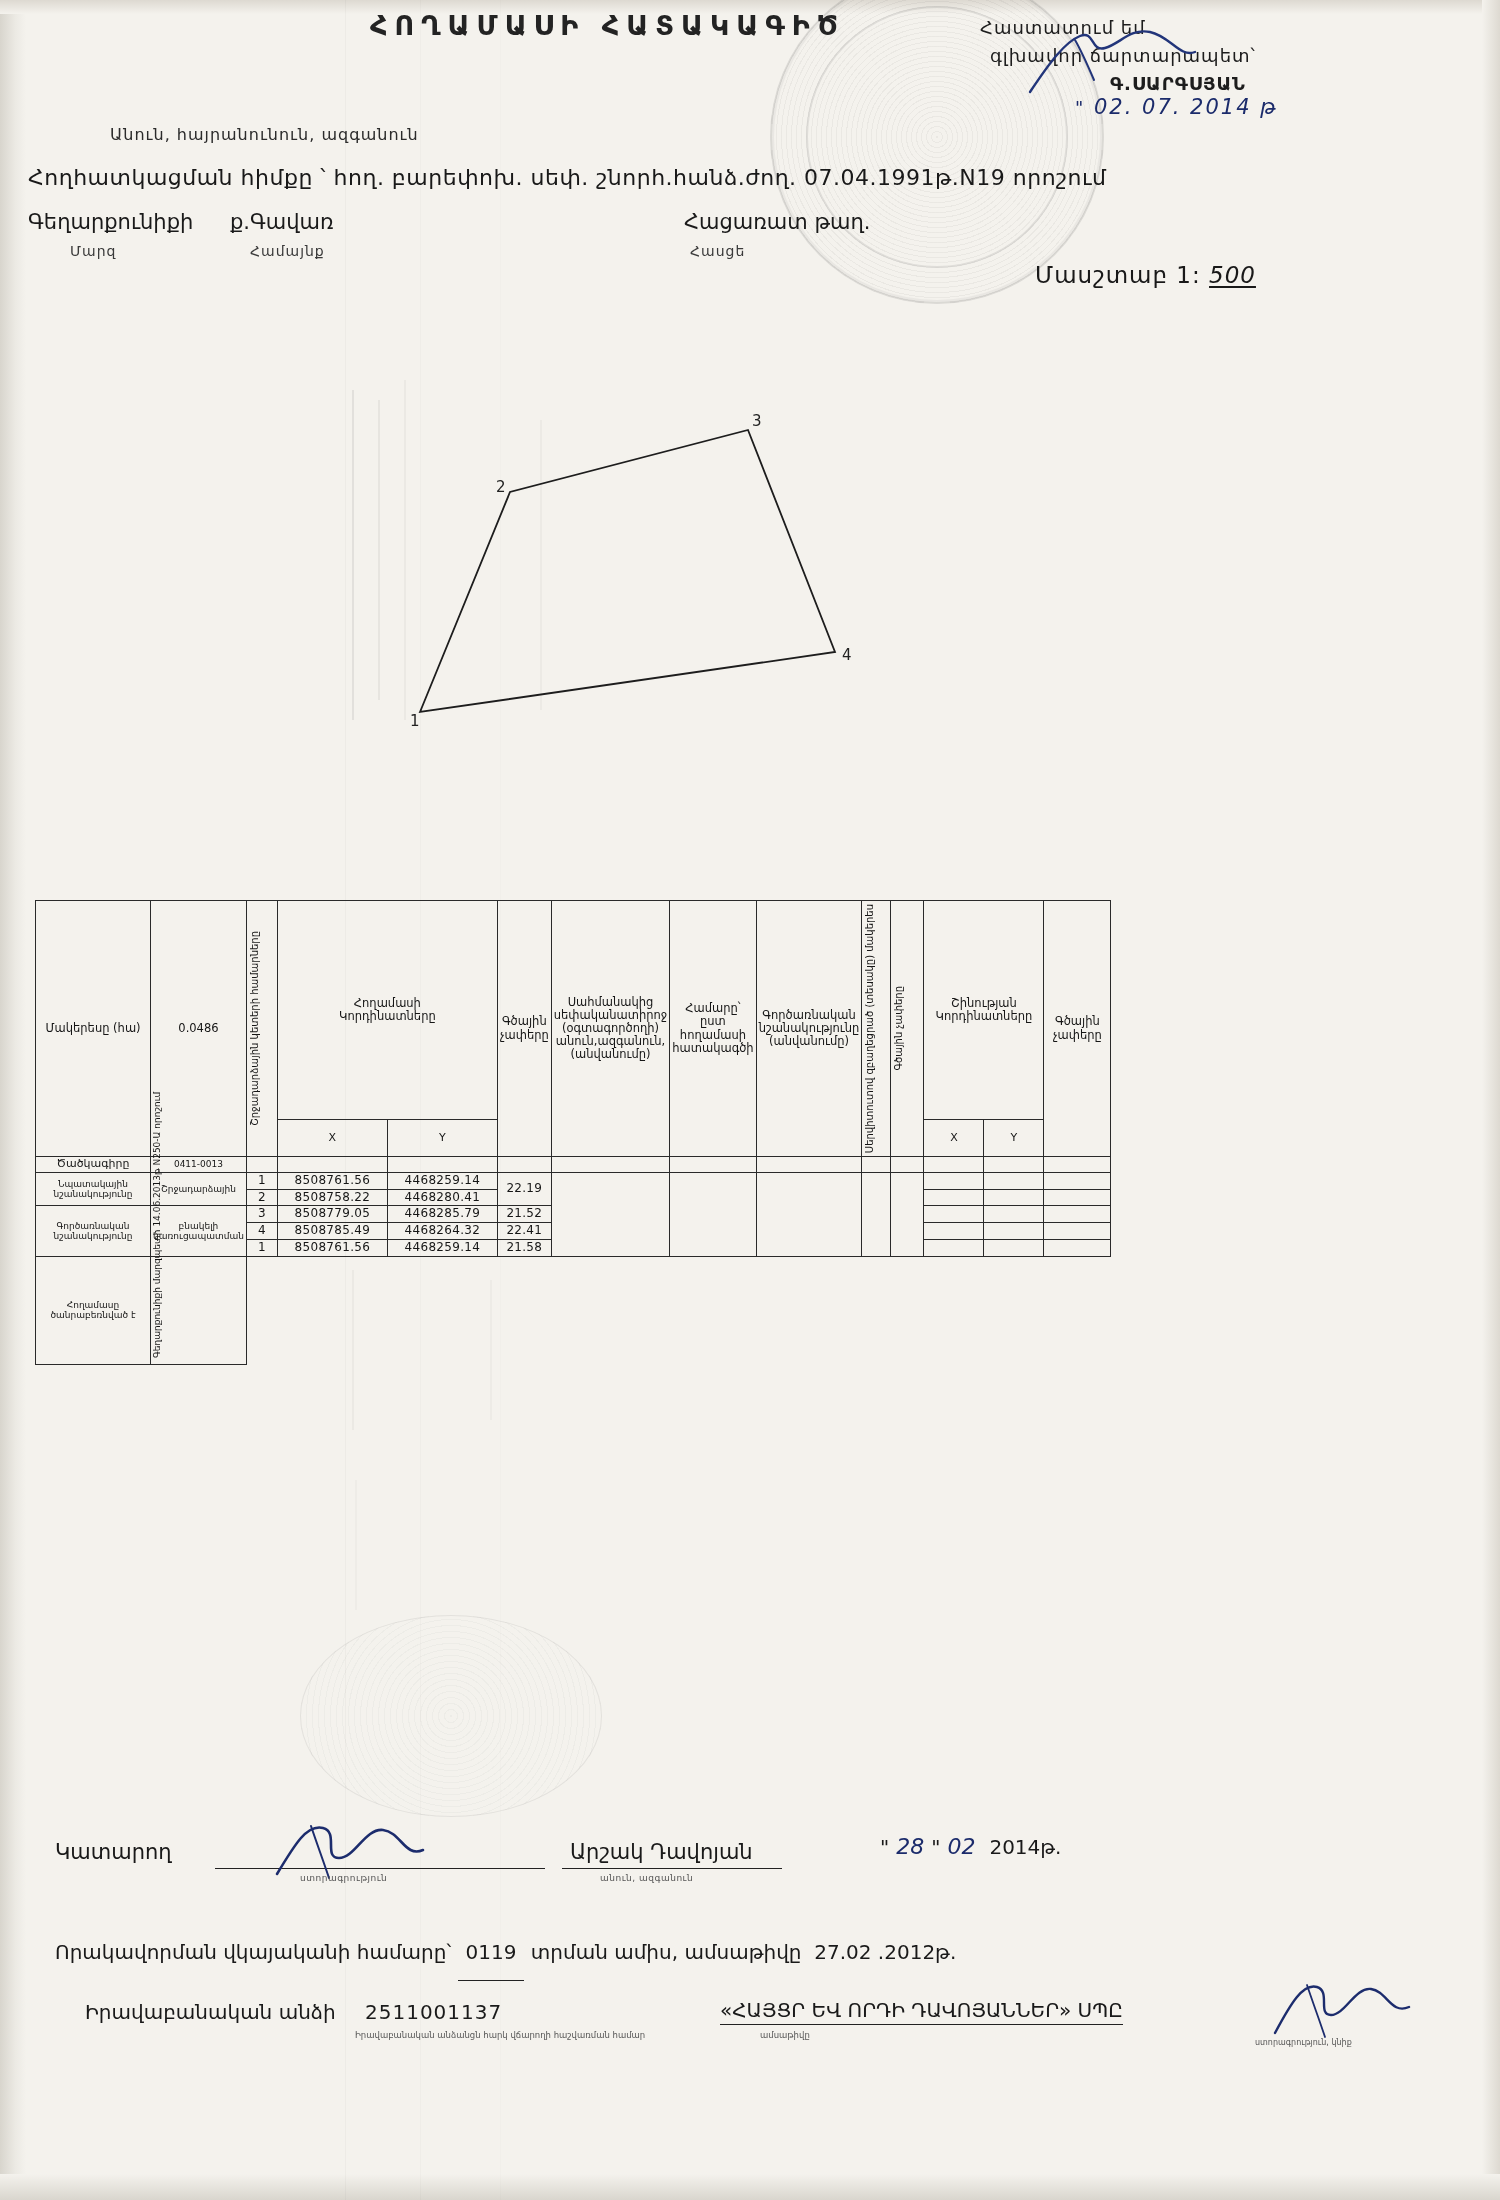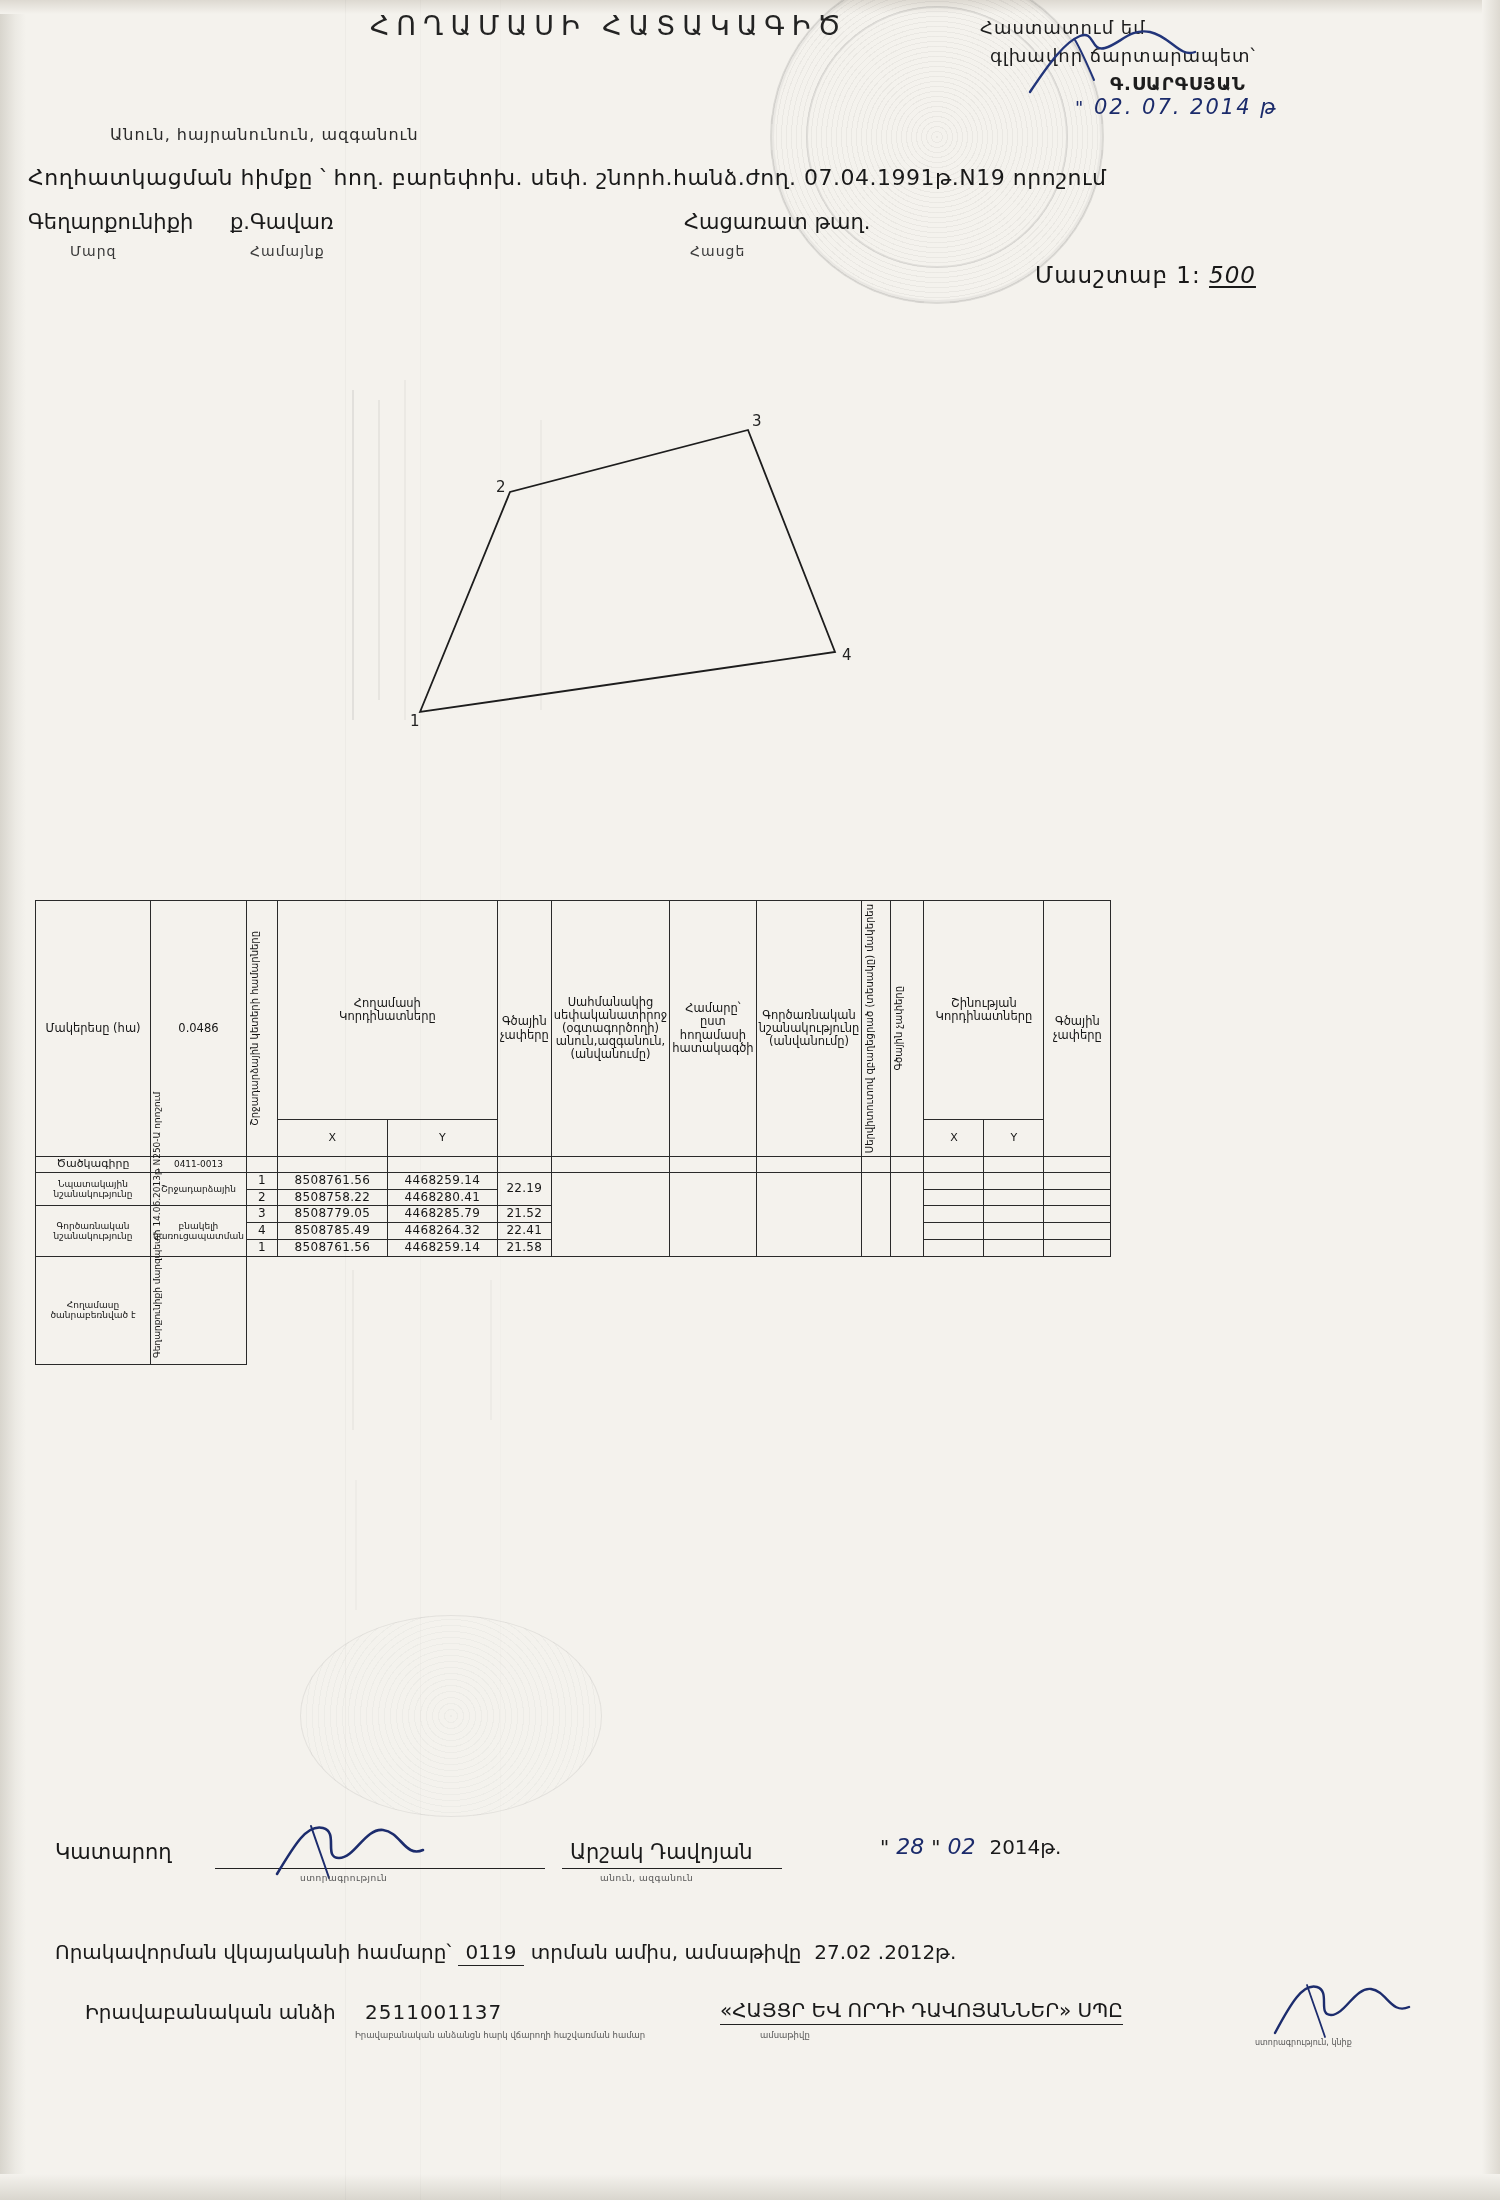--- a/index.html
+++ b/index.html
@@ -36,21 +36,21 @@
     position:absolute;left:0;bottom:0;width:1500px;height:26px;
     background:linear-gradient(0deg,#d9d6ce 0%,#f4f2ed 100%);
   }
   
   .fold{
     position:absolute;top:0;width:1px;height:2200px;background:rgba(0,0,0,0.05);
   }
 
   .title{
     position:absolute;left:370px;top:10px;width:560px;
-    font-size:27px;letter-spacing:7px;font-weight:400;color:#232323;
+    font-size:27px;letter-spacing:7px;font-weight:700;color:#232323;
     text-align:left;white-space:nowrap;
   }
 
   .approve-block{
     position:absolute;left:980px;top:14px;width:420px;text-align:left;
     font-size:18px;line-height:28px;color:#1d1d1d;letter-spacing:1px;
   }
   .approve-block .l2{padding-left:10px;}
   .approve-block .l3{padding-left:130px;font-weight:600;}
 
@@ -132,21 +132,21 @@
   .f-exec-line{position:absolute;left:215px;top:28px;width:330px;border-bottom:1.5px solid #222;}
   .f-exec-name{position:absolute;left:570px;top:0;font-size:21px;color:#191919;}
   .f-exec-name-line{position:absolute;left:562px;top:28px;width:220px;border-bottom:1.5px solid #222;}
   .f-exec-cap{position:absolute;left:300px;top:33px;font-size:9px;color:#555;letter-spacing:.5px;}
   .f-exec-cap2{position:absolute;left:600px;top:33px;font-size:9px;color:#555;letter-spacing:.5px;}
   .f-date{position:absolute;left:880px;top:-6px;font-size:22px;color:#1b2b6b;font-style:italic;}
   .f-date .q{color:#191919;font-style:normal;font-size:20px;}
   .f-date .yr{color:#191919;font-style:normal;font-size:20px;}
 
   .f-lic{position:absolute;left:55px;top:100px;font-size:20px;color:#191919;}
-  .f-lic .u{border-bottom:1.5px solid #222;padding:0 8px 1px 8px;}
+  .f-lic .u{border-bottom:1.5px solid #222;padding:0 8px 16px 8px;}
 
   .f-tax{position:absolute;left:55px;top:160px;font-size:20px;color:#191919;margin-left:30px;}
   .f-tax-num{position:absolute;left:365px;top:160px;font-size:20px;letter-spacing:1px;}
   .f-tax-cap{position:absolute;left:355px;top:190px;font-size:8.5px;color:#555;}
   .f-org{position:absolute;left:689px;top:158px;font-size:20px;color:#191919;border-bottom:1.5px solid #222;padding-bottom:2px;margin-left:31px;}
   .f-org-cap{position:absolute;left:760px;top:190px;font-size:8.5px;color:#555;}
   .f-sig2{position:absolute;left:1265px;top:135px;width:160px;height:70px;}
   .f-sig2-cap{position:absolute;left:1255px;top:198px;font-size:8px;color:#555;}
 
   .oval-stamp{

